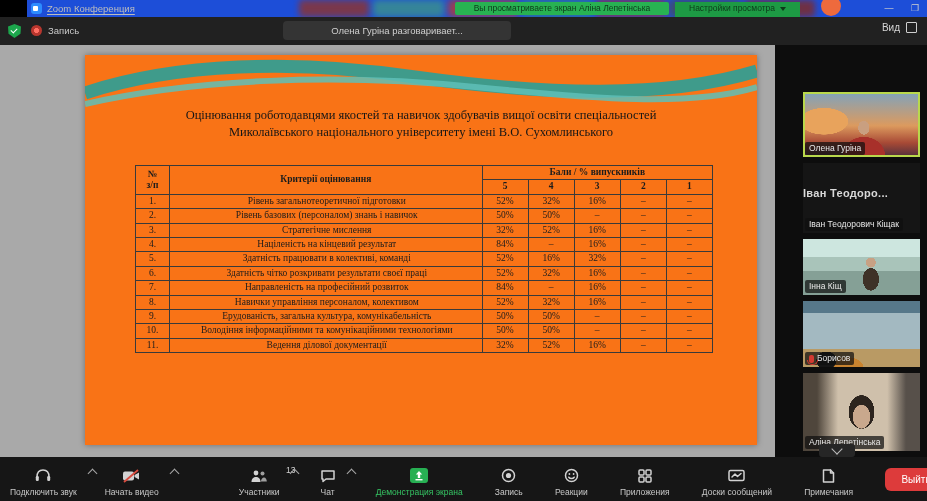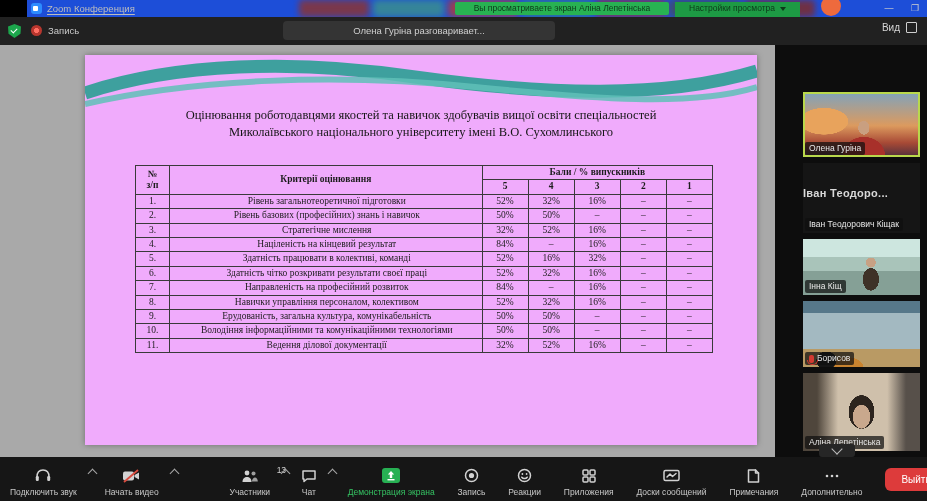--- a/index.html
+++ b/index.html
@@ -26,28 +26,28 @@
 
   
   .meetingbar{position:absolute;left:0;top:17px;width:927px;height:28px;background:#212121;}
   .shield{position:absolute;left:8px;top:7px;width:13px;height:14px;background:#1ca64c;
           clip-path:polygon(50% 0,100% 18%,96% 70%,50% 100%,4% 70%,0 18%);}
   .shield:after{content:"";position:absolute;left:3px;top:4px;width:5px;height:3px;border-left:1.6px solid #fff;
           border-bottom:1.6px solid #fff;transform:rotate(-45deg);}
   .rec-dot{position:absolute;left:31px;top:8px;width:11px;height:11px;border-radius:50%;
            background:radial-gradient(circle,#ff6e63 0 35%,#b8362e 36% 100%);}
   .rec-label{position:absolute;left:48px;top:8px;font-size:9.5px;color:#c9c9c9;}
-  .speaking-toast{position:absolute;left:283px;top:4px;width:272px;height:19px;background:#343434;border-radius:4px;
+  .speaking-toast{position:absolute;left:283px;top:4px;width:228px;height:19px;background:#343434;border-radius:4px;
                   color:#cfcfcf;font-size:9.5px;line-height:19px;text-align:center;white-space:nowrap;overflow:hidden;}
   .view-btn{position:absolute;right:10px;top:5px;display:flex;align-items:center;gap:6px;color:#d6d6d6;font-size:10px;cursor:default;}
   .expand-ico{width:9px;height:9px;border:1.3px solid #cfcfcf;border-radius:1px;}
 
   
   .content{position:absolute;left:0;top:45px;width:775px;height:412px;background:#a9a9a9;}
-  .slide{position:absolute;left:85px;top:10px;width:672px;height:390px;background:#f0abfc;
+  .slide{position:absolute;left:85px;top:10px;width:672px;height:390px;background:#f97316;
          box-shadow:0 0 6px rgba(0,0,0,.35);overflow:hidden;}
   .waves{position:absolute;left:0;top:2px;width:672px;height:56px;}
   .slide-title{position:absolute;left:18px;top:52px;width:636px;text-align:center;color:#161616;
                font-family:"Liberation Serif",serif;font-size:12.5px;line-height:17px;}
   .criteria-wrap{position:absolute;left:50px;top:110px;width:578px;}
   table.crit{border-collapse:collapse;width:578px;table-layout:fixed;
              font-family:"Liberation Serif",serif;font-size:9.5px;color:#1c1c1c;}
   table.crit th,table.crit td{border:1px solid #3a3a3a;padding:1px 3px;line-height:1.2;}
   table.crit th{font-weight:bold;text-align:center;padding:1px 2px;}
   table.crit td.c-num{text-align:center;}
@@ -184,21 +184,21 @@
                 <td class="c-num">1.</td>
                 <td class="c-crit">Рівень загальнотеоретичної підготовки</td>
                 <td class="c-val">52%</td>
                 <td class="c-val">32%</td>
                 <td class="c-val">16%</td>
                 <td class="c-val">–</td>
                 <td class="c-val">–</td>
               </tr>
               <tr>
                 <td class="c-num">2.</td>
-                <td class="c-crit">Рівень базових (професійних) знань і навичок</td>
+                <td class="c-crit">Рівень базових (персоналом) знань і навичок</td>
                 <td class="c-val">50%</td>
                 <td class="c-val">50%</td>
                 <td class="c-val">–</td>
                 <td class="c-val">–</td>
                 <td class="c-val">–</td>
               </tr>
               <tr>
                 <td class="c-num">3.</td>
                 <td class="c-crit">Стратегічне мислення</td>
                 <td class="c-val">32%</td>
@@ -420,27 +420,17 @@
         </button>
         <button class="tb-item">
           <span class="ico">
             <svg width="13" height="14" viewBox="0 0 13 14">
               <path class="s" d="M1.5 1 H8.5 L11.5 4 V13 H1.5 Z"></path>
               <path class="s" d="M8.5 1 V4 H11.5"></path>
             </svg>
           </span>
           <span class="lbl">Примечания</span>
         </button>
-        <button class="tb-item">
-          <span class="ico">
-            <svg width="16" height="14" viewBox="0 0 16 14">
-              <circle cx="3" cy="7" r="1.3" fill="#d2d2d2"></circle>
-              <circle cx="8" cy="7" r="1.3" fill="#d2d2d2"></circle>
-              <circle cx="13" cy="7" r="1.3" fill="#d2d2d2"></circle>
-            </svg>
-          </span>
-          <span class="lbl">Дополнительно</span>
-        </button>
       </div>
     <button class="leave-btn">Выйти</button>
   </div>
 
 </div>
 
 </body></html>

